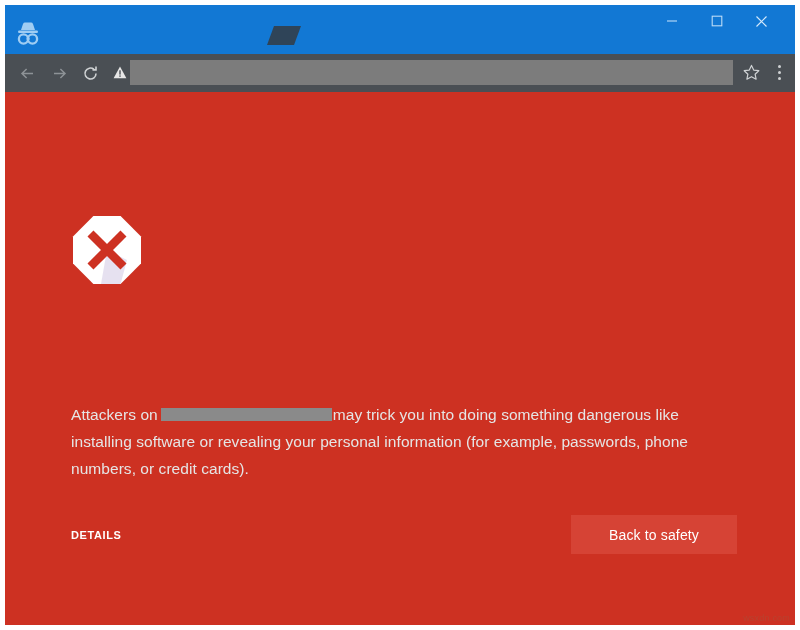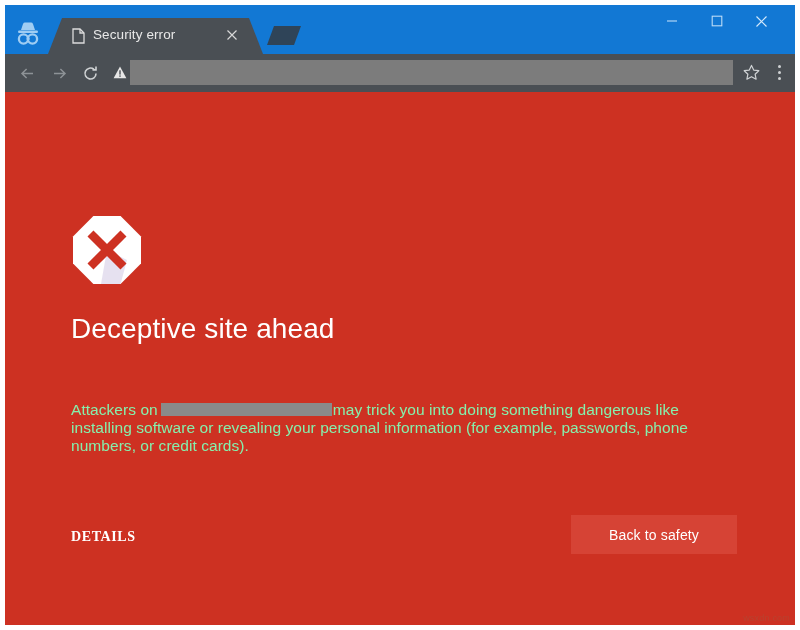--- a/index.html
+++ b/index.html
@@ -195,45 +195,45 @@
     letter-spacing: .1px;
     color: #ffffff;
     margin: 0;
   }
   #page-body {
     position: absolute;
     left: 66px;
     top: 293px;
     width: 664px;
     font-size: 15.5px;
-    line-height: 18px;
-    color: #86efac;
+    line-height: 27px;
+    color: #e5e5e5;
     letter-spacing: .05px;
   }
   #site-redaction-bar {
     display: inline-block;
     width: 171px;
     height: 13px;
     background: #8a8a8a;
     vertical-align: -1px;
     margin: 0 1px 0 3px;
   }
   #details-button {
     position: absolute;
     left: 66px;
     top: 437px;
-    font-size: 14px;
+    font-size: 11px;
     font-weight: bold;
     letter-spacing: .6px;
     color: #ffffff;
     background: none;
     border: none;
     padding: 0;
     cursor: pointer;
-    font-family: Liberation Serif, serif;
+    font-family: Liberation Sans, sans-serif;
   }
   #back-to-safety-button {
     position: absolute;
     right: 58px;
     top: 423px;
     width: 166px;
     height: 39px;
     background: #d64335;
     color: #ffffff;
     border: none;
@@ -261,36 +261,20 @@
     <div id="incognito-icon">
       <svg width="30" height="26" viewBox="0 0 30 26">
         <path d="M8 9 L10 3 Q10.6 1.6 12 1.6 L18 1.6 Q19.4 1.6 20 3 L22 9 Z" fill="#9fcdf3"></path>
         <rect x="5" y="9.6" width="20" height="2.4" rx="1.2" fill="#9fcdf3"></rect>
         <circle cx="10.5" cy="18" r="4.6" fill="none" stroke="#9fcdf3" stroke-width="2.3"></circle>
         <circle cx="19.5" cy="18" r="4.6" fill="none" stroke="#9fcdf3" stroke-width="2.3"></circle>
         <rect x="13.6" y="16.6" width="3" height="2.2" fill="#9fcdf3"></rect>
       </svg>
     </div>
 
-    <div id="tab-strip">
-      <div class="tab">
-        <span id="tab-favicon">
-          <svg width="13" height="16" viewBox="0 0 13 16">
-            <path d="M1 1 H8 L12 5 V15 H1 Z" fill="none" stroke="#dcdcdc" stroke-width="1.3"></path>
-            <path d="M8 1 V5 H12" fill="none" stroke="#dcdcdc" stroke-width="1.3"></path>
-          </svg>
-        </span>
-        <span id="tab-title">Security error</span>
-        <span id="tab-close-icon">
-          <svg width="14" height="14" viewBox="0 0 14 14">
-            <path d="M2.5 2.5 L11.5 11.5 M11.5 2.5 L2.5 11.5" stroke="#d8d8d8" stroke-width="1.2"></path>
-          </svg>
-        </span>
-      </div>
-    </div>
 
     <div id="new-tab-button"></div>
 
     <div class="win-btn" id="window-minimize">
       <svg width="12" height="12" viewBox="0 0 12 12">
           <path d="M1 6 H11" stroke="#bcdcf7" stroke-width="1.1"></path>
         </svg>
     </div>
     <div class="win-btn" id="window-maximize">
       <svg width="12" height="12" viewBox="0 0 12 12">
@@ -350,21 +334,20 @@
   <div id="interstitial">
 
     <div id="warning-octagon-icon">
       <svg width="72" height="72" viewBox="0 0 72 72">
         <path d="M22.4 2 H49.6 L70 22.4 V49.6 L49.6 70 H22.4 L2 49.6 V22.4 Z" fill="#ffffff"></path>
         <path d="M36 36 L56 46 L49.6 70 H30 Z" fill="#e2dced" opacity="0.85"></path>
         <path d="M22.5 22.5 L49.5 49.5 M49.5 22.5 L22.5 49.5" stroke="#cd3122" stroke-width="8.5" stroke-linecap="square"></path>
       </svg>
     </div>
 
-    <h1 id="page-title">Deceptive site ahead</h1>
 
     <p id="page-body"><span>Attackers on</span><span id="site-redaction-bar"></span><span>may trick you into doing something dangerous like installing software or revealing your personal information (for example, passwords, phone numbers, or credit cards).</span></p>
 
     <button id="details-button">DETAILS</button>
 
     <button id="back-to-safety-button">Back to safety</button>
 
     <div id="watermark">wsxdn.com</div>
   </div>
 

